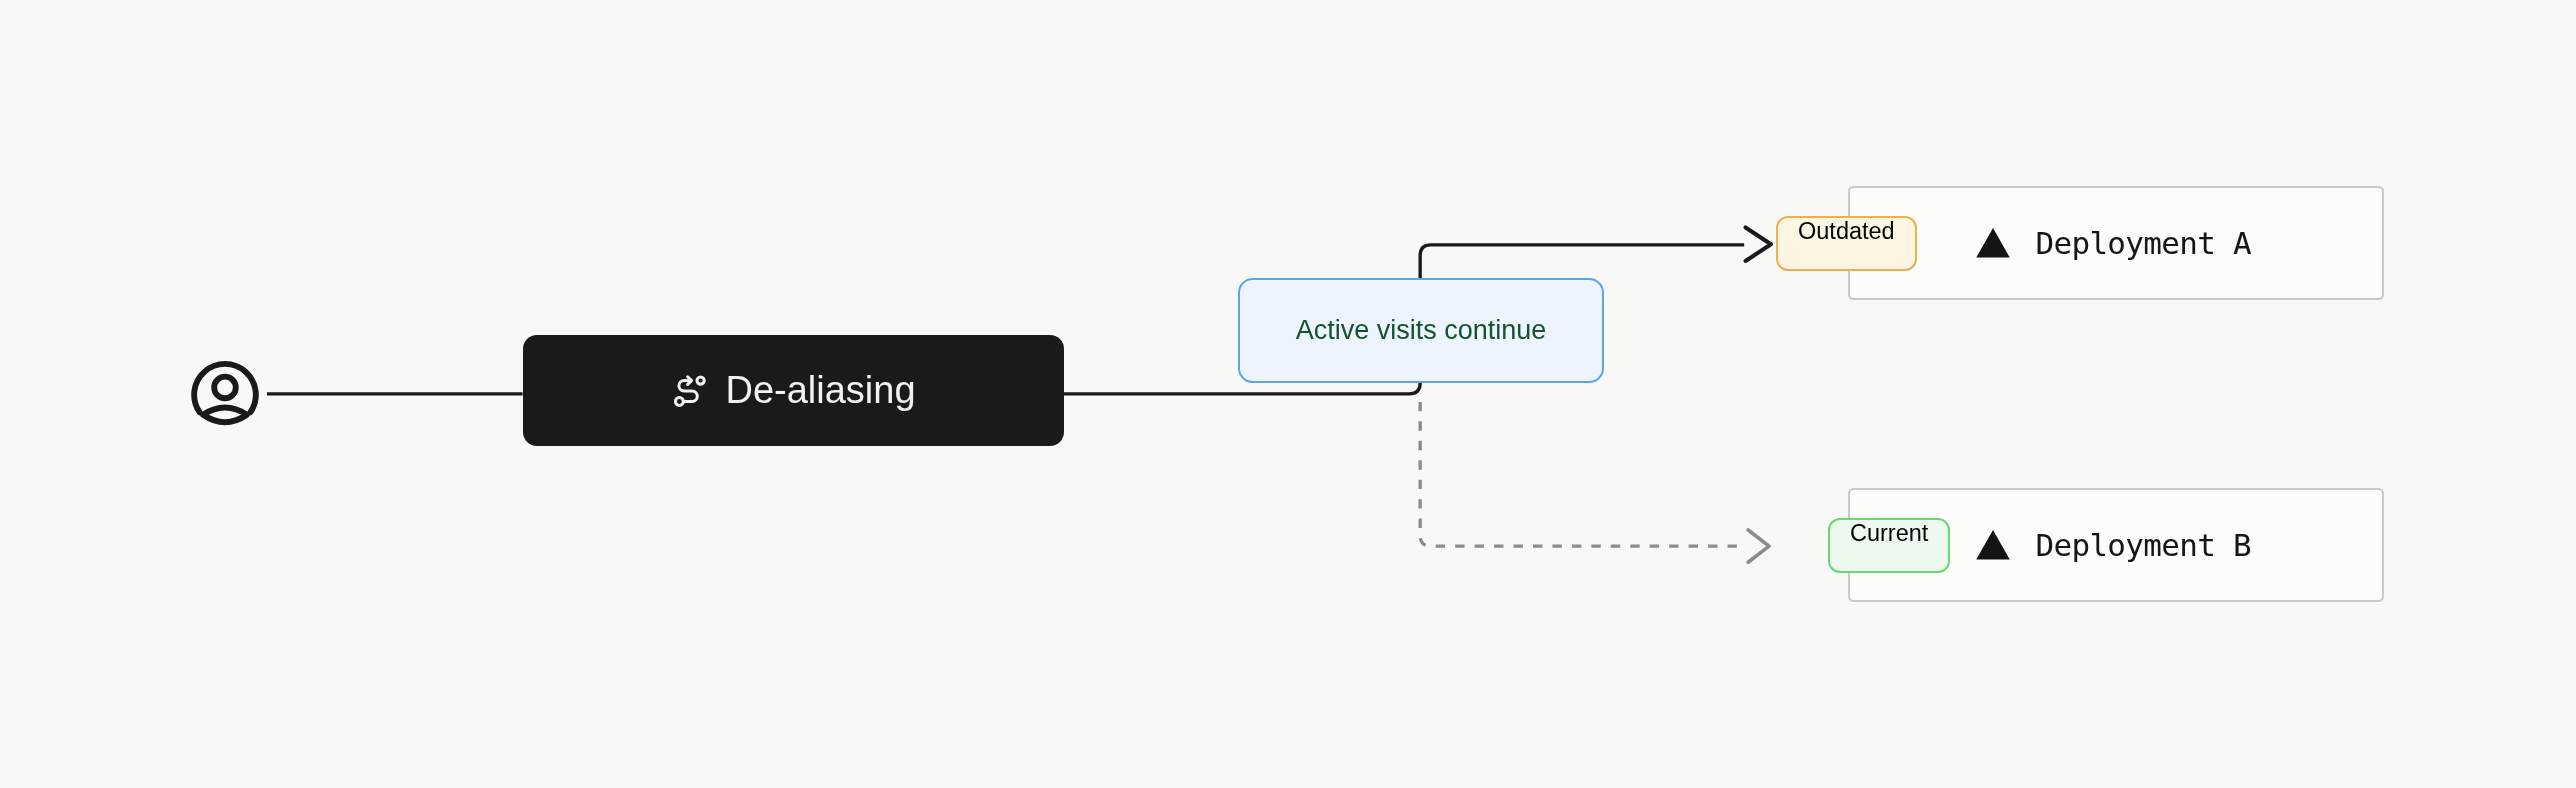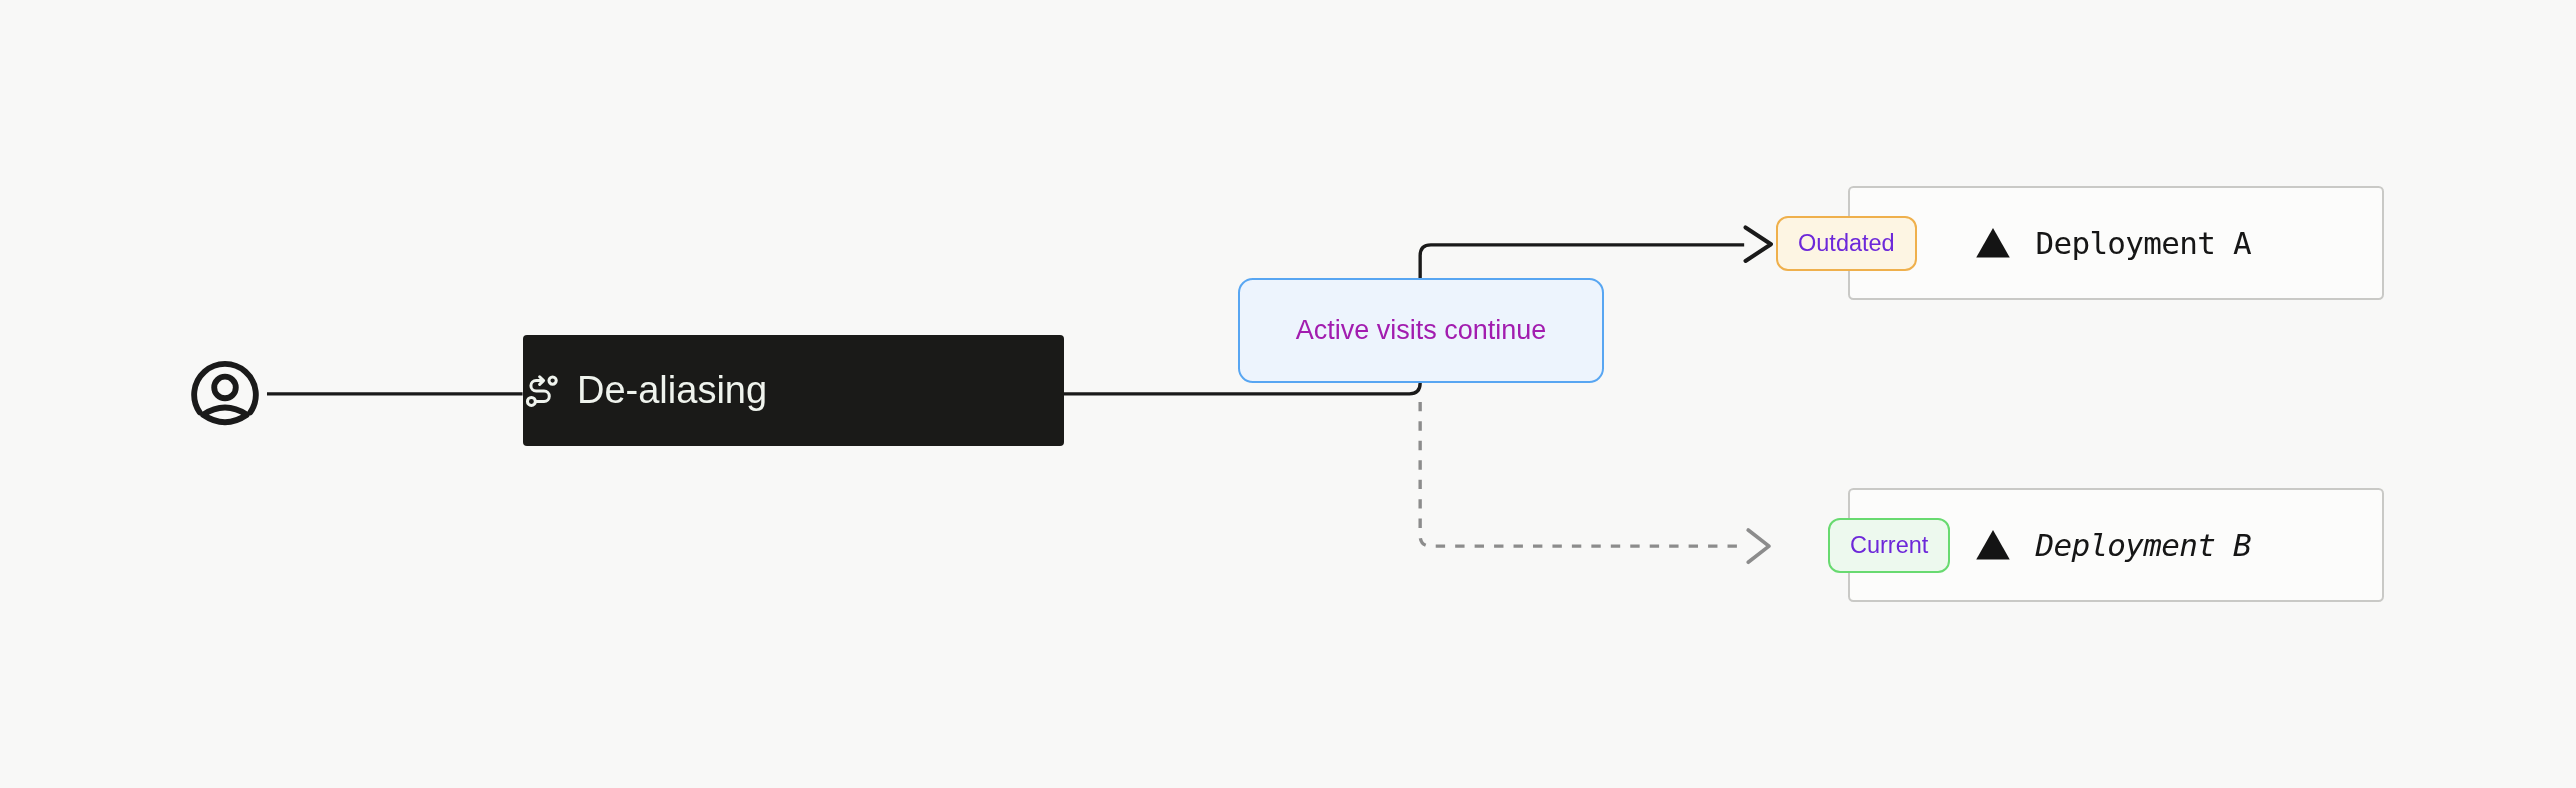--- a/index.html
+++ b/index.html
@@ -24,79 +24,79 @@
     position: absolute;
     left: 188px; top: 356px;
     width: 74px; height: 74px;
     z-index: 2;
   }
   .node-dealiasing {
     position: absolute;
     left: 523px; top: 335px;
     width: 541px; height: 111px;
     background: #1a1a18;
-    border-radius: 4px;
+    border-radius: 14px;
     display: flex;
     align-items: center;
+    justify-content: center;
     gap: 16px;
     color: #eff3ed;
     font-size: 38px;
     z-index: 2;
   }
   .annotation {
     position: absolute;
     left: 1238px; top: 278px;
     width: 366px; height: 105px;
     box-sizing: border-box;
     background: #edf4fd;
     border: 2.7px solid #58a6f2;
     border-radius: 14.8px;
     display: flex;
     flex-direction: row;
     align-items: center;
     justify-content: center;
     font-size: 27px;
     line-height: 33px;
-    color: #a21caf;
+    color: #14532d;
     text-align: center;
     z-index: 3;
   }
   .card {
     position: absolute;
     left: 1848px;
     width: 536px; height: 114px;
     box-sizing: border-box;
     background: #fcfcfb;
     border: 2px solid #c9c9c6;
     border-radius: 5.4px;
     display: flex;
     align-items: center;
     padding-left: 126px;
     gap: 25.5px;
     z-index: 2;
   }
   .card.card-a { top: 186px; }
-  .card.card-b { top: 488px; font-style: italic; }
+  .card.card-b { top: 488px; }
   .card-label {
     font-family: "DejaVu Sans Mono", "Liberation Mono", monospace;
     font-size: 31px;
     color: #161616;
     letter-spacing: -0.7px;
     white-space: nowrap;
   }
   .badge {
     position: absolute;
     box-sizing: border-box;
     height: 55px;
     display: flex;
-    align-items: center;
     padding: 0 20px;
     border-radius: 12px;
     font-size: 23.5px;
-    color: #6d28d9;
+    color: #000000;
     border: 2.7px solid;
     z-index: 4;
     white-space: nowrap;
   }
   .badge-outdated {
     left: 1776px; top: 216px;
     background: #fdf5e3;
     border-color: #efb04c;
   }
   .badge-current {

